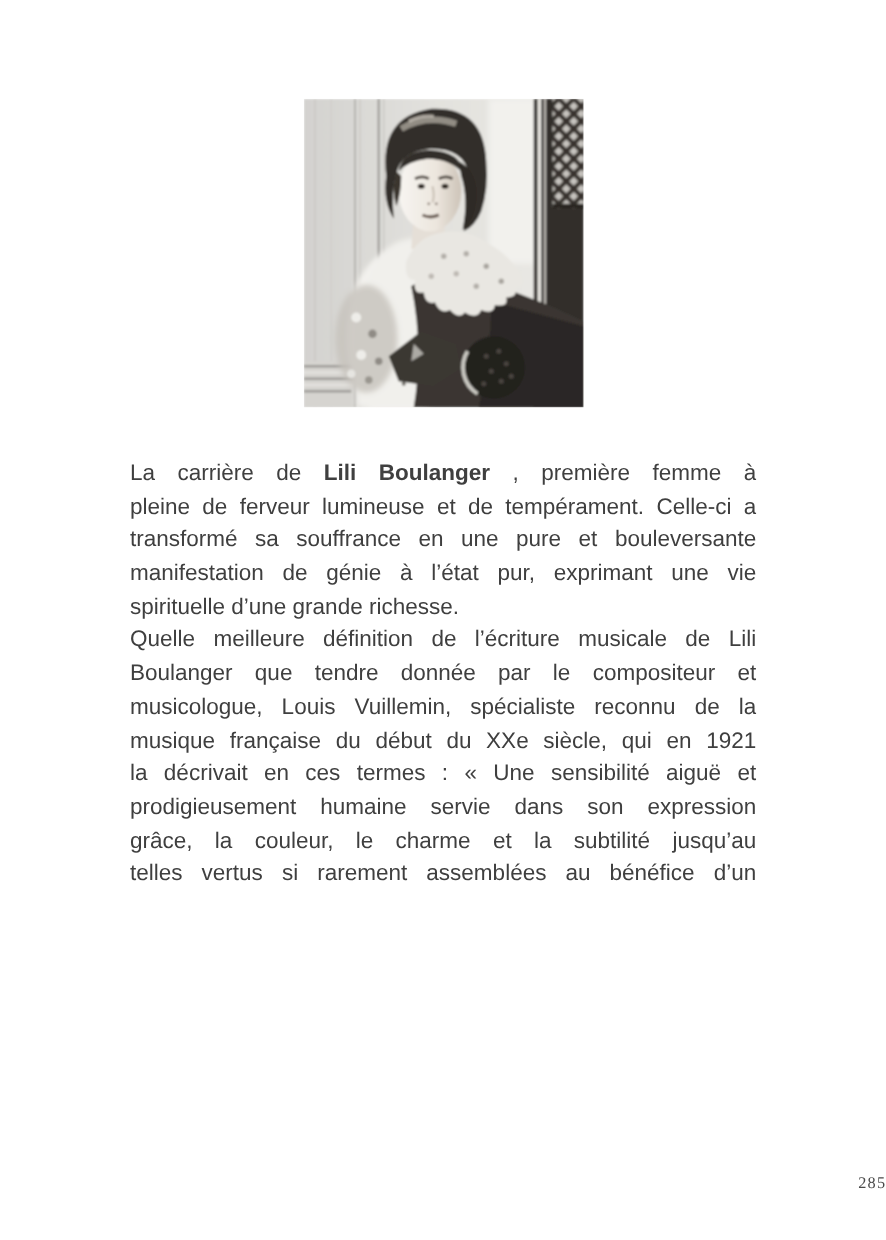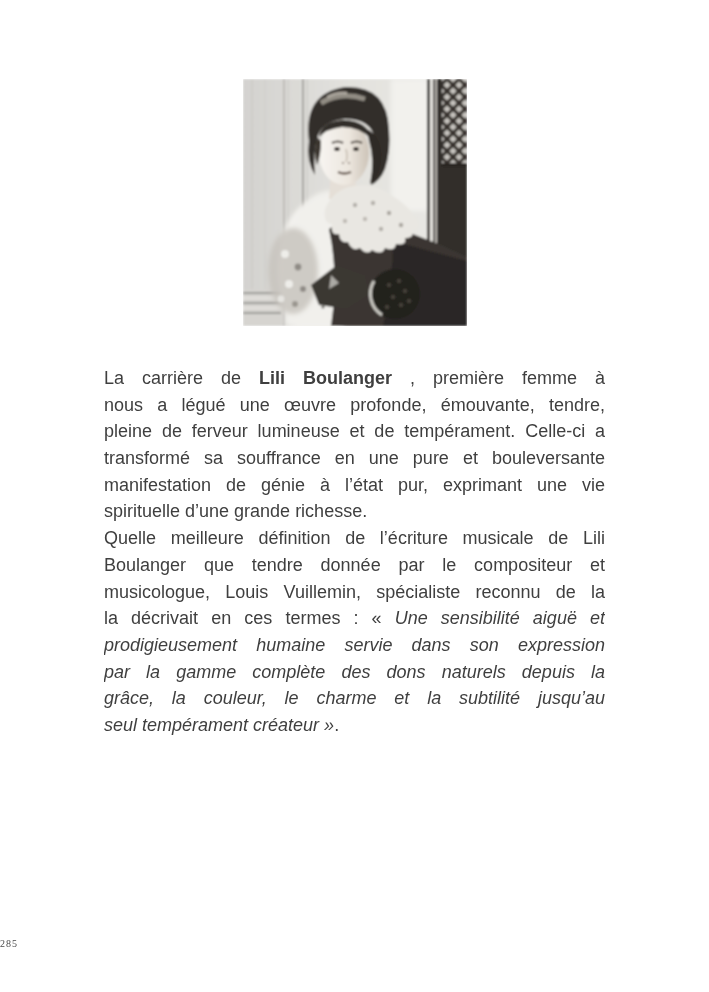--- a/index.html
+++ b/index.html
@@ -27,27 +27,27 @@
     text-align:justify;
     text-align-last:justify;
     height:26.7px;overflow:hidden;
   }
   .line.para-end{
     text-align:right;
     text-align-last:left;
   }
   .seg-n{font-weight:normal;font-style:normal;}
   .seg-b{font-weight:bold;}
-  .seg-i{font-style:italic;}
+  .seg-i{}
 
   .page-number{
     position:absolute;left:0;right:0;top:938px;
-    text-align:left;
+    text-align:right;
     font-family:"Liberation Serif", serif;
-    font-size:10px;
+    font-size:13px;
     color:var(--pagenum-color);
     letter-spacing:1px;
   }
 </style>
 </head>
 <body>
 
 <div class="page">
 
   <figure class="photo">
@@ -182,33 +182,32 @@
 
           <circle cx="80" cy="228" r="1.6" fill="#6b6862"></circle>
         </g>
       </g>
     </svg>
   </figure>
 
   <main class="text-block" id="paragraphs">
       <div>
         <div class="line"><span class="seg-n">La carrière de </span><span class="seg-b">Lili Boulanger</span><span class="seg-n"> , première femme à</span></div>
-        <div class="line"><span class="seg-n">nous a légué une œuvre profonde, émouvante, tendre,</span></div>
         <div class="line"><span class="seg-n">pleine de ferveur lumineuse et de tempérament. Celle-ci a</span></div>
         <div class="line"><span class="seg-n">transformé sa souffrance en une pure et bouleversante</span></div>
         <div class="line"><span class="seg-n">manifestation de génie à l’état pur, exprimant une vie</span></div>
         <div class="line para-end"><span class="seg-n">spirituelle d’une grande richesse.</span></div>
       </div>
       <div>
         <div class="line"><span class="seg-n">Quelle meilleure définition de l’écriture musicale de Lili</span></div>
         <div class="line"><span class="seg-n">Boulanger que tendre donnée par le compositeur et</span></div>
         <div class="line"><span class="seg-n">musicologue, Louis Vuillemin, spécialiste reconnu de la</span></div>
+        <div class="line"><span class="seg-n">musique française du début du XXe siècle, qui en 1921</span></div>
         <div class="line"><span class="seg-n">la décrivait en ces termes : « </span><span class="seg-i">Une sensibilité aiguë et</span></div>
         <div class="line"><span class="seg-i">prodigieusement humaine servie dans son expression</span></div>
-        <div class="line"><span class="seg-i">par la gamme complète des dons naturels depuis la</span></div>
         <div class="line"><span class="seg-i">grâce, la couleur, le charme et la subtilité jusqu’au</span></div>
-        <div class="line para-end"><span class="seg-i">seul tempérament créateur »</span><span class="seg-n">.</span></div>
+        <div class="line"><span class="seg-i">telles vertus si rarement assemblées au bénéfice d’un</span></div>
       </div>
     </main>
 
   <div class="page-number">285</div>
 
 </div>
 
 </body></html>

